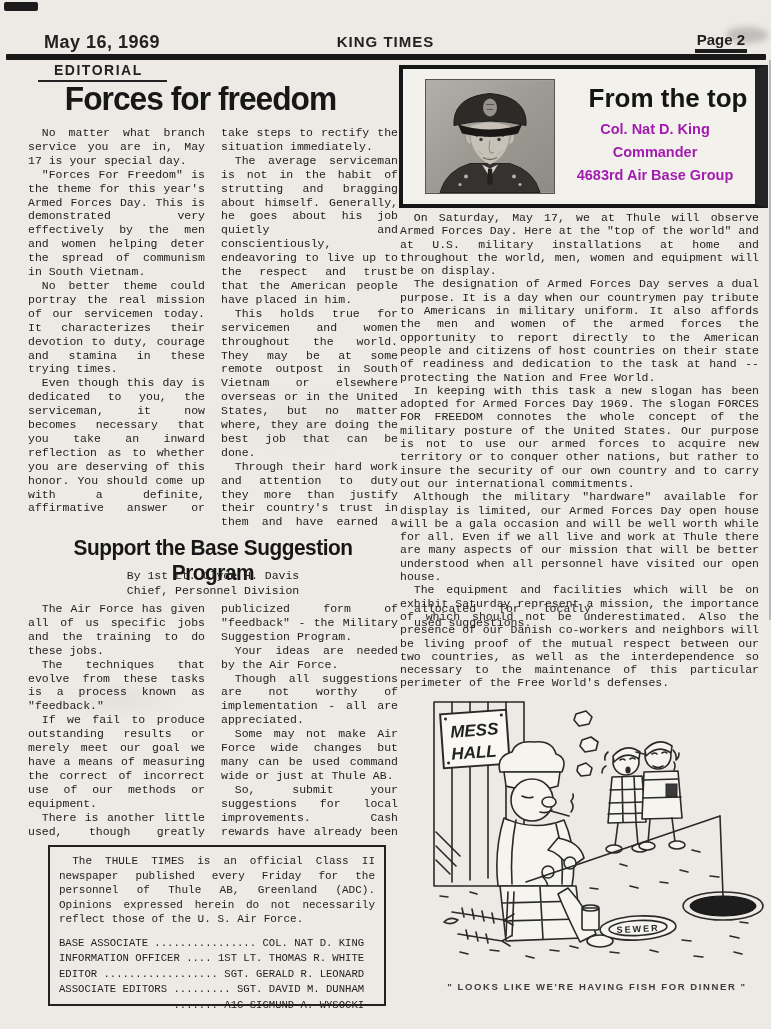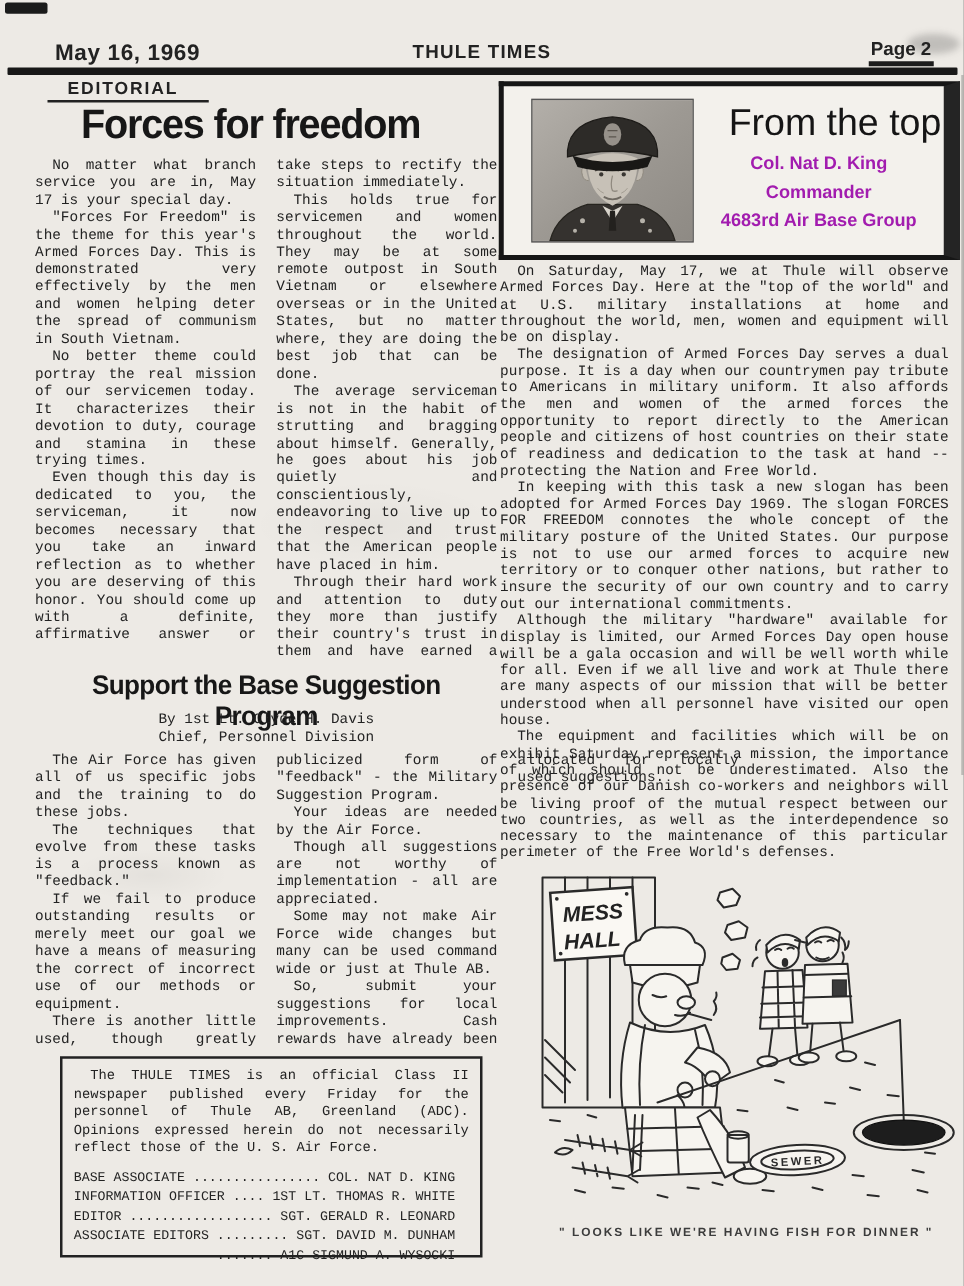--- a/index.html
+++ b/index.html
@@ -32,21 +32,21 @@
     column-count:2;column-gap:16px;column-fill:auto;
     font-size:11.5px;line-height:13.9px;}
   .para{margin:0;text-indent:2ch;text-align:justify;}
 
   
   .fromtop-box{position:absolute;left:399px;top:65px;width:352px;height:135px;
     border:4px solid #161616;border-right:13px solid #242424;background:#f3f1ec;
     display:flex;align-items:center;}
   .fromtop-photo{width:128px;height:113px;margin-left:22px;border:1px solid #555;background:#a9a5a0;flex:none;}
   .fromtop-text{flex:1;text-align:center;}
-  .fromtop-title{font-weight:normal;font-size:30px;letter-spacing:0;margin:0 0 6px 0;color:#151515;padding-left:26px;}
+  .fromtop-title{font-weight:bold;font-size:26px;letter-spacing:0;margin:0 0 6px 0;color:#151515;padding-left:26px;}
   .fromtop-line{font-weight:bold;font-size:14.5px;margin:7px 0;color:#a21caf;}
 
   
   .right-article{position:absolute;left:400px;top:211px;width:359px;font-size:11.5px;line-height:13.3px;}
 
   
   .sugg-head{position:absolute;left:28px;top:536px;width:370px;text-align:center;font-weight:bold;font-size:21.5px;letter-spacing:-0.5px;transform:scaleX(0.97);color:#171717;}
   .sugg-byline{position:absolute;left:28px;top:569px;width:370px;text-align:center;font-size:11.5px;line-height:14.5px;}
   .sugg-cols{position:absolute;left:28px;top:602px;width:370px;height:246px;
     column-count:2;column-gap:16px;column-fill:auto;
@@ -70,33 +70,33 @@
 </head>
 <body>
 
 <div id="page">
 
   <div class="scan-mark-tl"></div>
   <div class="scan-smudge-tr"></div>
   <div class="scan-edge-r"></div>
 
   <div class="hdr-date sans">May 16, 1969</div>
-  <div class="hdr-title sans">THULE TIMES</div>
+  <div class="hdr-title sans">KING TIMES</div>
   <div class="hdr-page sans">Page 2</div>
   <div class="top-rule"></div>
 
   <div class="editorial-label sans">EDITORIAL</div>
   <div class="main-headline sans">Forces for freedom</div>
   <div class="editorial-cols">
       <p class="para">No matter what branch service you are in, May 17 is your special day.</p>
       <p class="para">"Forces For Freedom" is the theme for this year's Armed Forces Day. This is demonstrated very effectively by the men and women helping deter the spread of communism in South Vietnam.</p>
       <p class="para">No better theme could portray the real mission of our servicemen today. It characterizes their devotion to duty, courage and stamina in these trying times.</p>
       <p class="para">Even though this day is dedicated to you, the serviceman, it now becomes necessary that you take an inward reflection as to whether you are deserving of this honor. You should come up with a definite, affirmative answer or take steps to rectify the situation immediately.</p>
+      <p class="para">The average serviceman is not in the habit of strutting and bragging about himself. Generally, he goes about his job quietly and conscientiously, endeavoring to live up to the respect and trust that the American people have placed in him.</p>
       <p class="para">This holds true for servicemen and women throughout the world. They may be at some remote outpost in South Vietnam or elsewhere overseas or in the United States, but no matter where, they are doing the best job that can be done.</p>
-      <p class="para">The average serviceman is not in the habit of strutting and bragging about himself. Generally, he goes about his job quietly and conscientiously, endeavoring to live up to the respect and trust that the American people have placed in him.</p>
       <p class="para">Through their hard work and attention to duty they more than justify their country's trust in them and have earned a day which they can call their own.</p>
       <p class="para">Wear your uniform proudly this Armed Forces Day— and every day of the year. (AFPS)</p>
     </div>
 
   <div class="fromtop-box">
     <div class="fromtop-photo" title="portrait of Col. Nat D. King in uniform">
       <svg viewBox="0 0 128 112" width="128" height="113">
         <defs>
           <linearGradient id="pg" x1="0" y1="0" x2="1" y2="1">
             <stop offset="0" stop-color="#b3afa9"></stop>

